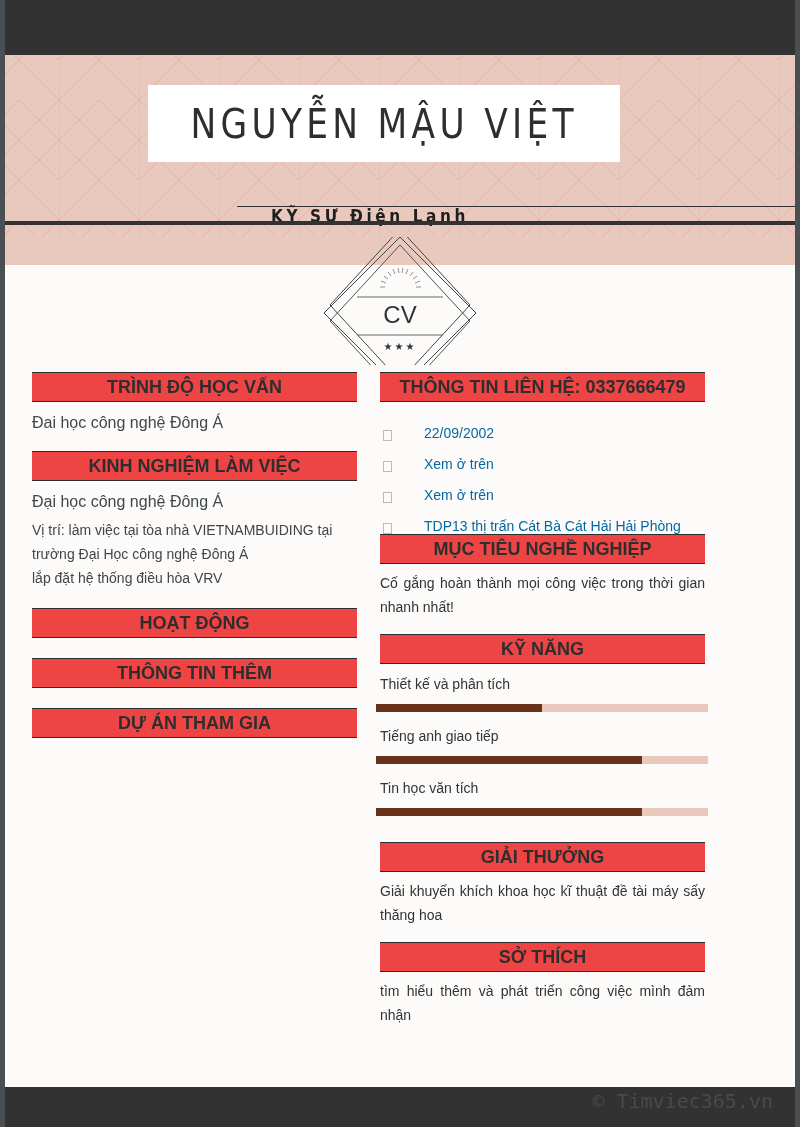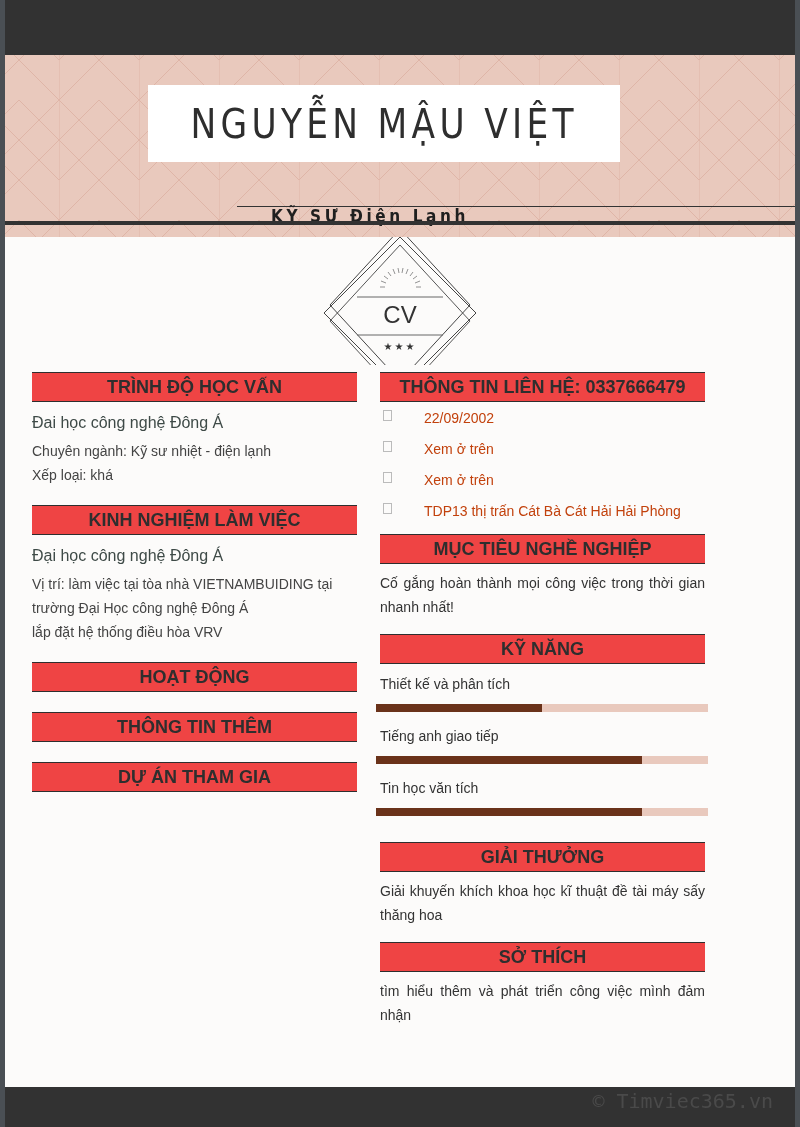--- a/index.html
+++ b/index.html
@@ -18,21 +18,21 @@
     }
     .right-edge {
       position: absolute; right: 0; top: 0; width: 5px; height: 1127px;
       background: #4a4f54;
     }
     .page {
       position: absolute; left: 5px; top: 55px; width: 790px; height: 1032px;
       background: #fcfbfa;
     }
     .header-band {
-      position: absolute; left: 0; top: 0; width: 790px; height: 182px;
+      position: absolute; left: 0; top: 0; width: 790px; height: 210px;
       background-color: #e9c9bd;
       overflow: hidden;
     }
     .header-band svg.pattern { position: absolute; left: 0; top: 0; }
     .name-box {
       position: absolute; left: 143px; top: 30px; width: 472px; height: 77px;
       background: #ffffff;
       display: flex; align-items: center; justify-content: center;
     }
     .name-text {
@@ -80,21 +80,21 @@
     }
     .edu-school {
       font-size: 16px; color: #3e4a47; margin-top: 11px; line-height: 20px;
     }
     .detail {
       font-size: 14px; color: #444; line-height: 24px;
     }
     .detail-block { margin-top: 6px; }
     .contact-list { margin-top: 8px; }
     .contact-item {
-      display: flex; align-items: flex-start; height: 31px; font-size: 14px; color: #c2410c;
+      display: flex; align-items: flex-end; height: 31px; font-size: 14px; color: #0369a1;
     }
     .tofu {
       width: 9px; height: 11px; border: 1px solid #bbb; margin-left: 3px; margin-right: 32px;
       display: inline-block;
     }
     .para {
       font-size: 14px; color: #333; line-height: 24px; text-align: justify;
       margin-top: 7px;
     }
     .skill-label {
@@ -176,24 +176,20 @@
           <line x1="98" y1="50" x2="93" y2="50"></line>
         </g>
       </svg>
       <div class="badge-cv">CV</div>
       <div style="position:absolute;left:0;width:154px;top:104px;text-align:center;font-size:10px;color:#333;letter-spacing:2px;">★★★</div>
     </div>
 
     <div class="col col-left">
       <div class="sec-head">TRÌNH ĐỘ HỌC VẤN</div>
       <div class="edu-school">Đai học công nghệ Đông Á</div>
-      <div class="detail-block">
-        <div class="detail">Chuyên ngành: Kỹ sư nhiệt - điện lạnh</div>
-        <div class="detail">Xếp loại: khá</div>
-      </div>
 
       <div class="sec-head" style="margin-top:18px;">KINH NGHIỆM LÀM VIỆC</div>
       <div class="edu-school">Đại học công nghệ Đông Á</div>
       <div class="detail-block">
         <div class="detail">Vị trí: làm việc tại tòa nhà VIETNAMBUIDING tại</div>
         <div class="detail">trường Đại Học công nghệ Đông Á</div>
         <div class="detail">lắp đặt hệ thống điều hòa VRV</div>
       </div>
 
       <div class="sec-head" style="margin-top:18px;">HOẠT ĐỘNG</div>

